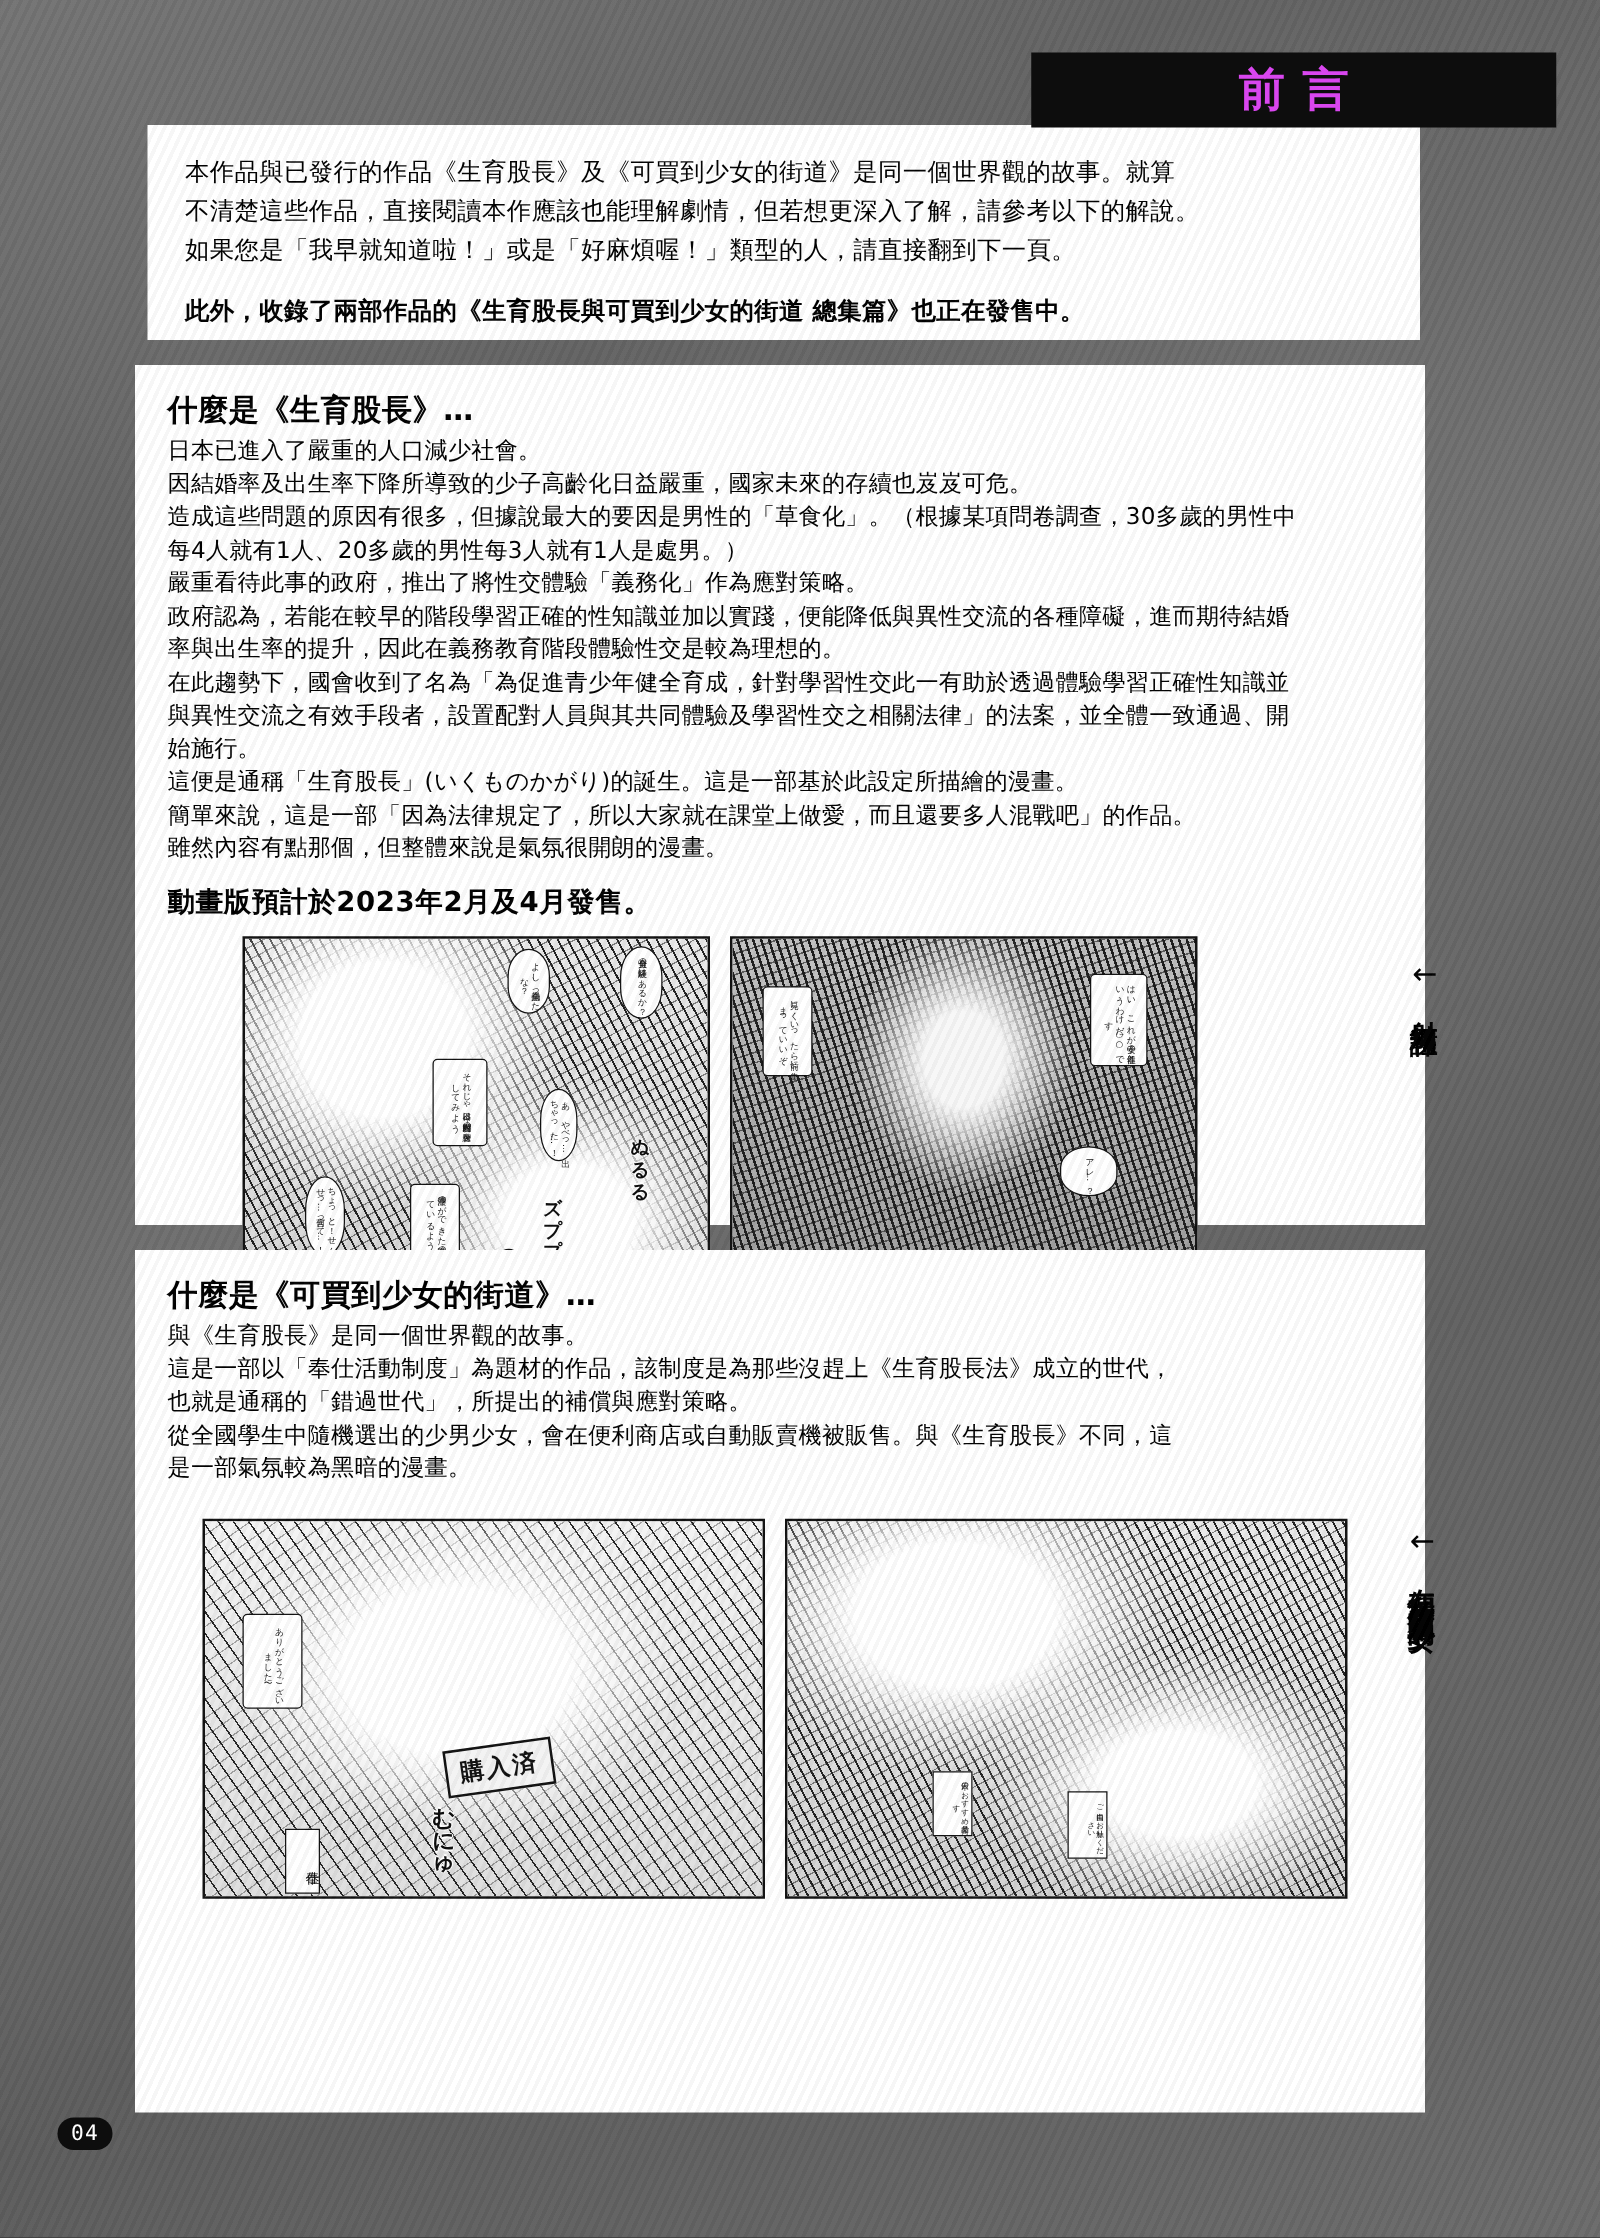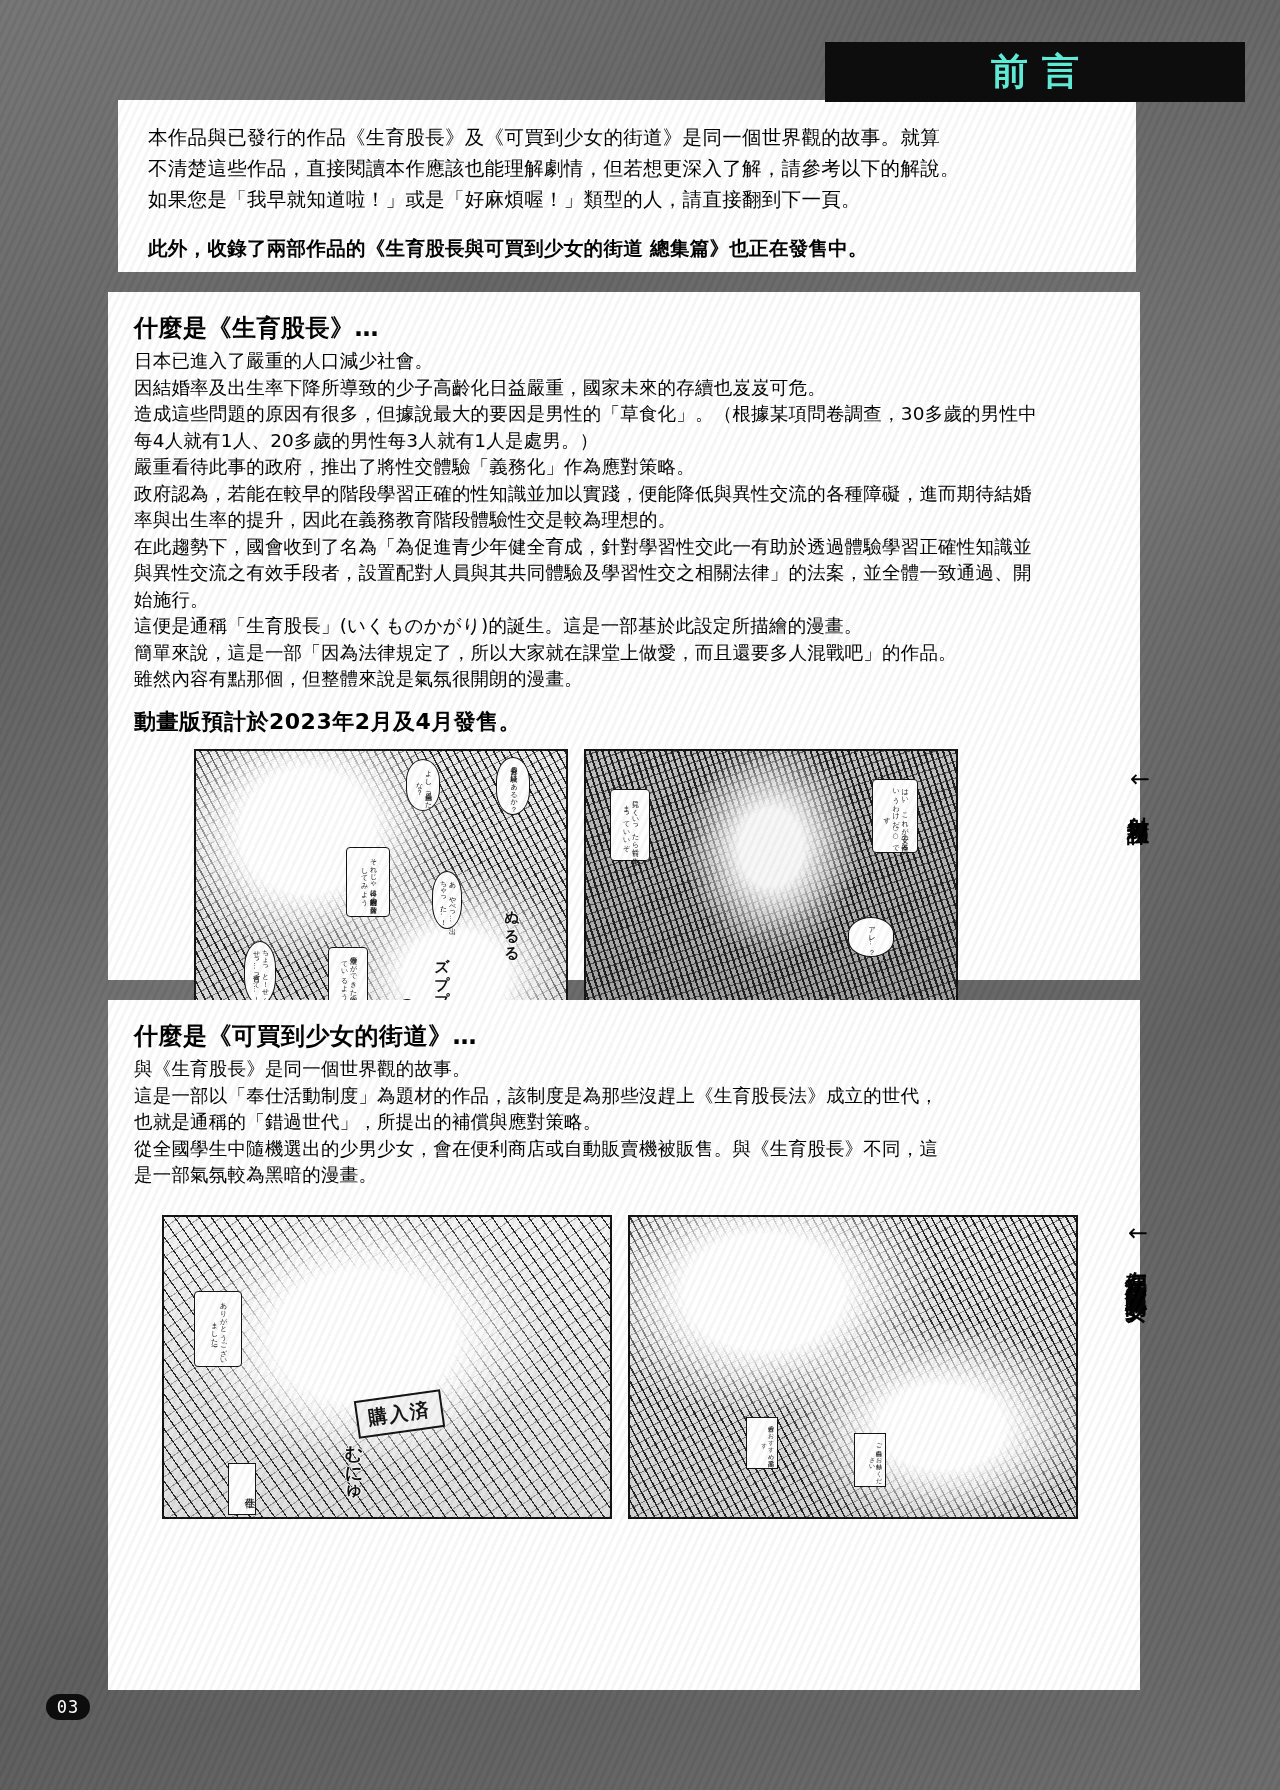--- a/index.html
+++ b/index.html
@@ -33,21 +33,21 @@
     pointer-events: none;
   }
   
   .title-tab {
     position: absolute;
     left: 825px;
     top: 42px;
     width: 420px;
     height: 60px;
     background: #0d0d0d;
-    color: #5eead4;
+    color: #d946ef;
     display: flex;
     align-items: center;
     justify-content: center;
     z-index: 5;
   }
   .title-tab .t {
     font-family: "DejaVu Serif", serif;
     font-weight: bold;
     font-size: 37px;
     letter-spacing: 14px;
@@ -324,14 +324,14 @@
         <div class="art"></div>
         <div class="tag" style="left:116px;top:200px;width:26px;height:44px;writing-mode:vertical-rl;">本日のおすすめ商品です</div>
         <div class="tag" style="left:224px;top:216px;width:26px;height:46px;writing-mode:vertical-rl;">ご自由にお触りください</div>
       </div>
 
       <div class="arrow-left" style="right:-34px;top:6px;">←</div>
       <div class="side-cap" style="right:-34px;top:38px;">在便利商店被販賣的少女</div>
     </div>
   </div>
 
-  <div class="pagenum">03</div>
+  <div class="pagenum">04</div>
 </div>
 
 </body></html>

